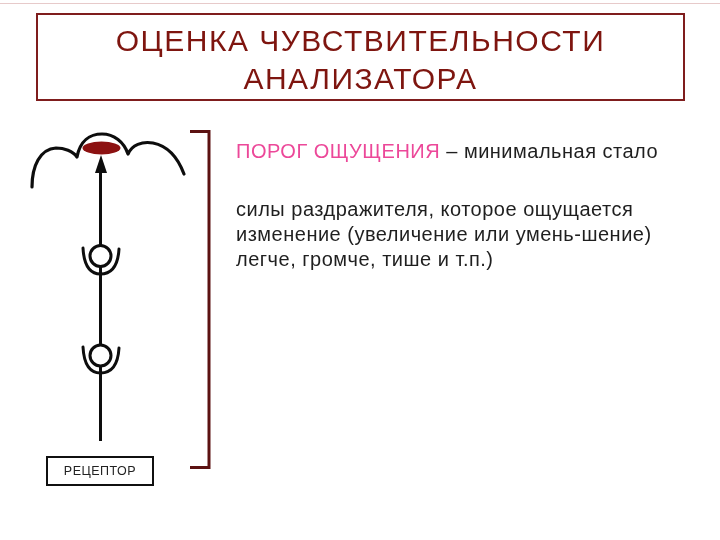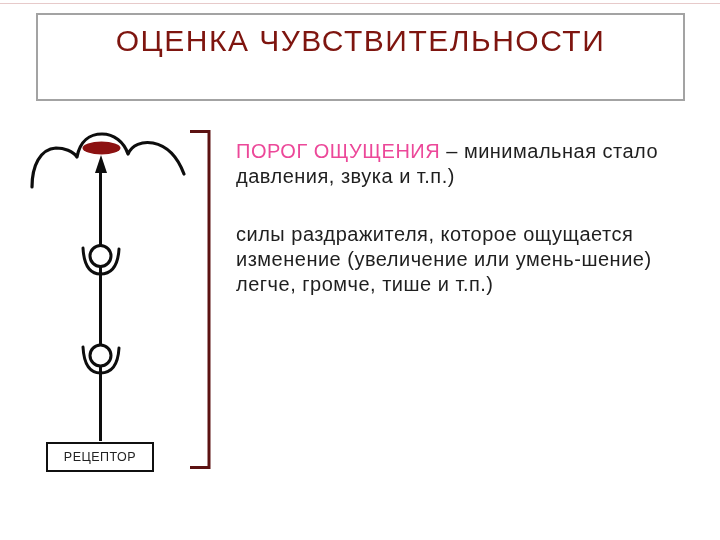--- a/index.html
+++ b/index.html
@@ -20,42 +20,42 @@
   .top-line {
     position: absolute;
     left: 0; top: 3px;
     width: 720px; height: 1px;
     background: #e7caca;
   }
   .title-box {
     position: absolute;
     left: 36px; top: 13px;
     width: 645px; height: 84px;
-    border: 2px solid #a3a3a3;
+    border: 2px solid #7f1d1d;
     background: #ffffff;
     text-align: center;
     box-sizing: content-box;
   }
   .title-line {
     color: #7e150f;
     font-size: 30px;
     line-height: 38px;
     letter-spacing: 1.5px;
     white-space: nowrap;
   }
   .title-line.first { margin-top: 7px; }
   .diagram-svg {
     position: absolute;
     left: 0; top: 0;
     width: 720px; height: 540px;
     pointer-events: none;
   }
   .receptor-box {
     position: absolute;
-    left: 46px; top: 442px;
+    left: 46px; top: 456px;
     width: 104px; height: 26px;
     border: 2.5px solid #101010;
     background: #ffffff;
     display: flex;
     align-items: center;
     justify-content: center;
   }
   .receptor-box span {
     font-size: 12.5px;
     letter-spacing: 0.5px;
@@ -80,20 +80,21 @@
 </style>
 </head>
 <body>
 
 <div class="slide">
 
   <div class="top-line"></div>
 
   <div class="title-box">
     <div class="title-line first">ОЦЕНКА ЧУВСТВИТЕЛЬНОСТИ</div>
+    <div class="title-line">АНАЛИЗАТОРА</div>
   </div>
 
   <svg class="diagram-svg" viewBox="0 0 720 540" width="720" height="540">
 
     <line x1="100.5" y1="441" x2="100.5" y2="162" stroke="#0d0d0d" stroke-width="3"></line>
 
     <polygon points="101,155 95,173 107,173" fill="#0d0d0d"></polygon>
 
     <path d="M 32 187 C 32 166, 40 149, 56 148 C 64 148, 73 151, 77 157
              C 80 141, 90 134, 102 134 C 114 134, 124 142, 128 154
@@ -115,21 +116,20 @@
   <div class="receptor-box">
     <span>РЕЦЕПТОР</span>
   </div>
 
   <div class="text-col">
 
     <div class="para">
       <div class="pline">
         <span class="hl">ПОРОГ ОЩУЩЕНИЯ</span><span> – минимальная стало</span>
       </div>
-      <div class="pline">давления, звука и т.п.)</div>
     </div>
 
     <div class="para second">
       <div class="pline">силы раздражителя, которое ощущается</div>
       <div class="pline">изменение (увеличение или умень-шение)</div>
       <div class="pline">легче, громче, тише и т.п.)</div>
     </div>
 
   </div>
 </div>

